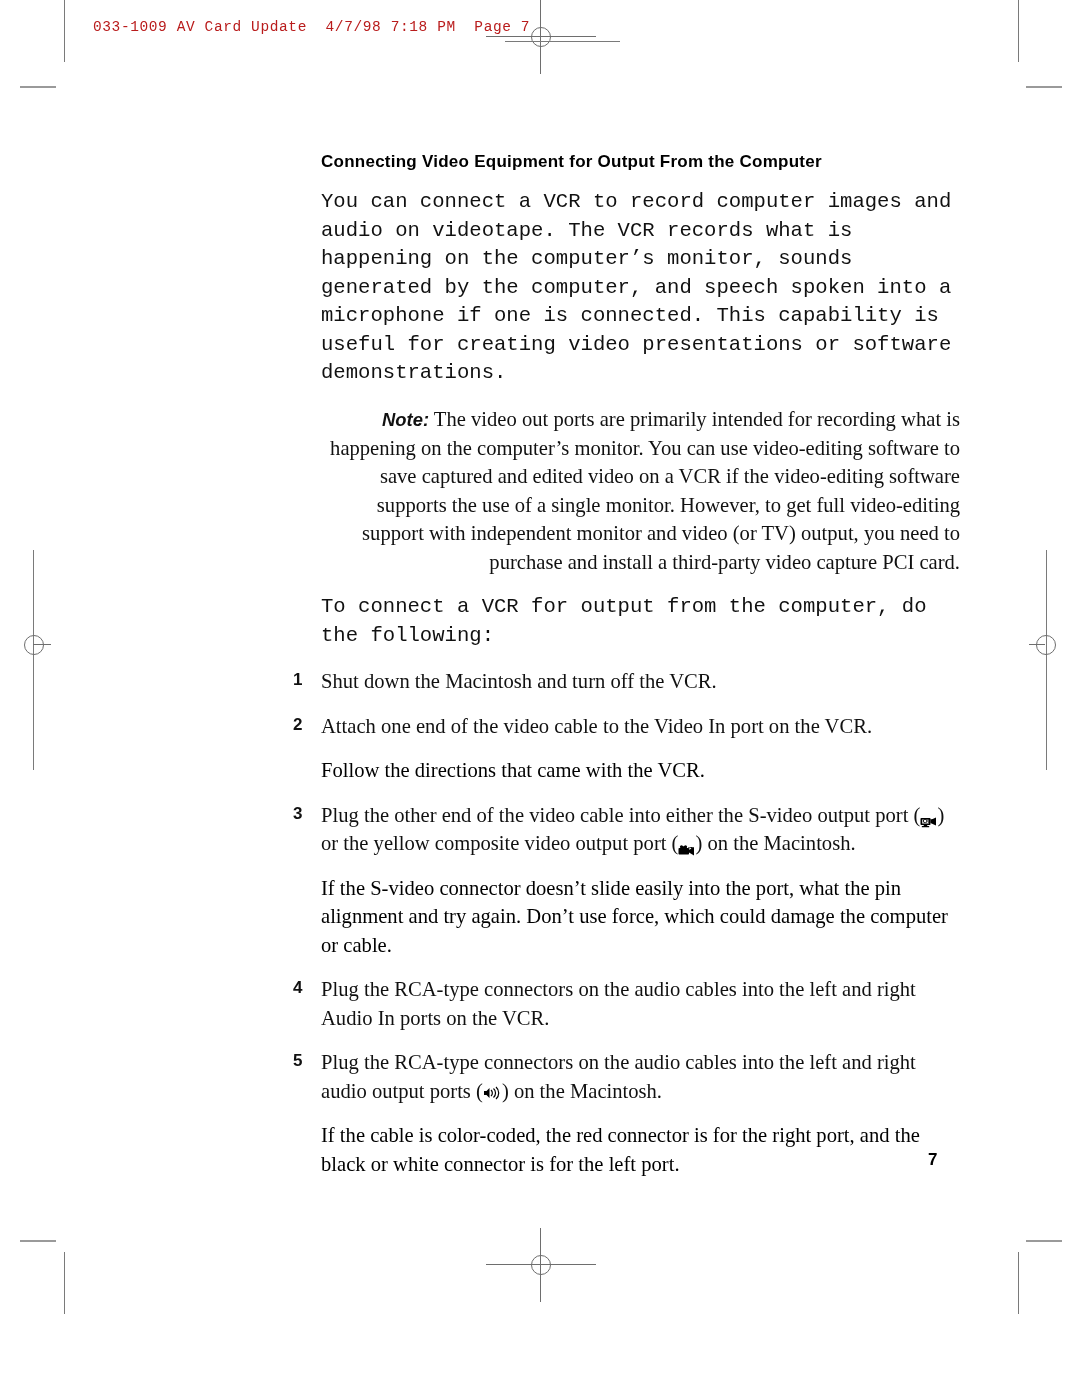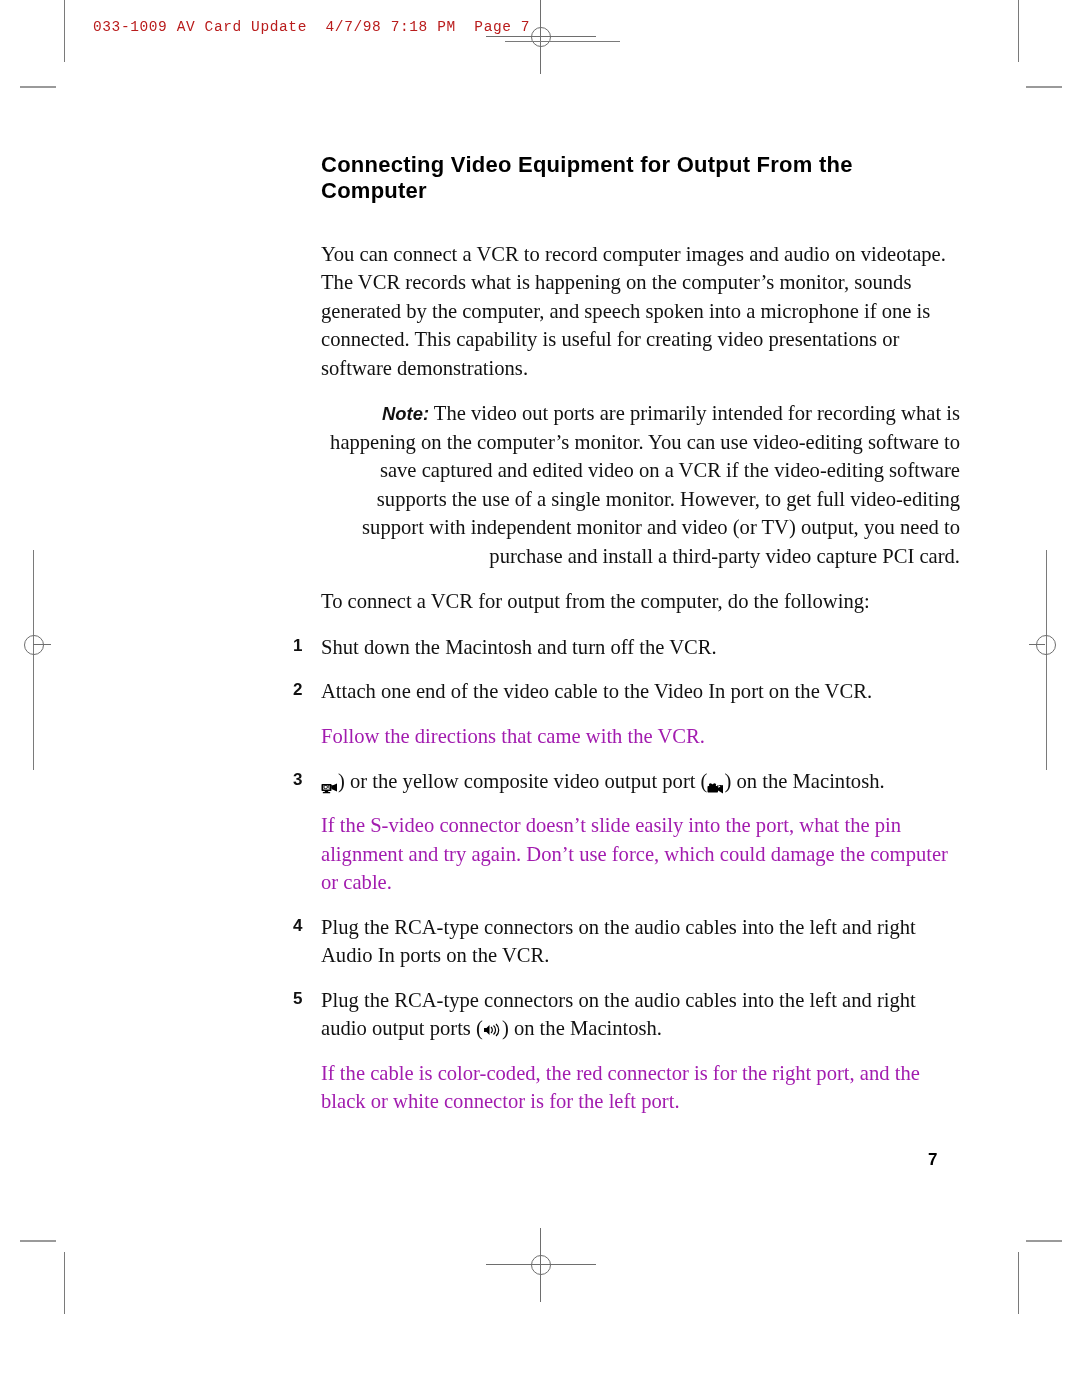--- a/index.html
+++ b/index.html
@@ -81,35 +81,36 @@
 
   
   .content {
     position: absolute;
     left: 288px;
     top: 152px;
     width: 672px;
   }
 
   h1.section-title {
-    margin: 0 0 35px 33px;
-    font-family: "Liberation Sans", sans-serif;
-    font-weight: bold;
-    font-size: 22px;
+    margin: 0 0 16px 33px;
+    font-family: "Liberation Sans", sans-serif;
+    font-weight: bold;
+    font-size: 17px;
     letter-spacing: 0.25px;
     color: #000;
     line-height: 1.2;
   }
 
   p.body {
     margin: 0 0 17px 33px;
     font-size: 20.6px;
     line-height: 1.385;
     color: #111;
     text-align: left;
+    font-family: Liberation Mono, monospace;
   }
 
   p.note {
     margin: 0 0 17px 33px;
     font-size: 20.6px;
     line-height: 1.385;
     color: #111;
     text-align: right;
   }
   .note-label {
@@ -134,21 +135,21 @@
     top: 1px;
     font-family: "Liberation Sans", sans-serif;
     font-weight: bold;
     font-size: 17px;
   }
 
   .substep {
     margin: 0 0 16px 33px;
     font-size: 20.6px;
     line-height: 1.385;
-    color: #a21caf;
+    color: #000000;
   }
 
   
   .port-icon {
     display: inline-block;
     vertical-align: -3px;
     width: 17px;
     height: 18px;
     position: relative;
     margin: 0 0px;
@@ -253,21 +254,21 @@
 
   <div class="step">
     <span class="num">2</span>
     <span>Attach one end of the video cable to the Video In port on the VCR.</span>
   </div>
 
   <div class="substep">Follow the directions that came with the VCR.</div>
 
   <div class="step">
     <span class="num">3</span>
-    <span class="port-icon"><span class="glyph"><svg width="17" height="11" viewBox="0 0 34 22" xmlns="http://www.w3.org/2000/svg">
+    <span>Plug the other end of the video cable into either the S-video output port (</span><span class="port-icon"><span class="glyph"><svg width="17" height="11" viewBox="0 0 34 22" xmlns="http://www.w3.org/2000/svg">
             <rect x="1" y="2" width="20" height="14" rx="1.5" fill="#000"></rect>
             <rect x="4.5" y="5" width="13" height="8" fill="#fff"></rect>
             <rect x="7.5" y="16" width="7" height="2.5" fill="#000"></rect>
             <rect x="3.5" y="18" width="15" height="2.5" rx="1" fill="#000"></rect>
             <path d="M22 5.5 L32 1 L32 17 L22 12.5 Z" fill="#000"></path>
           </svg></span><span class="outlabel">OUT</span></span><span>) or the yellow composite video output port (</span><span class="port-icon"><span class="glyph"><svg width="17" height="11" viewBox="0 0 34 22" xmlns="http://www.w3.org/2000/svg">
             <rect x="1" y="6" width="21" height="13" rx="1.5" fill="#000"></rect>
             <path d="M22 10 L32 4 L32 21 L22 15 Z" fill="#000"></path>
             <circle cx="7" cy="3.5" r="3.2" fill="#000"></circle>
             <circle cx="15" cy="3.5" r="3.2" fill="#000"></circle>

